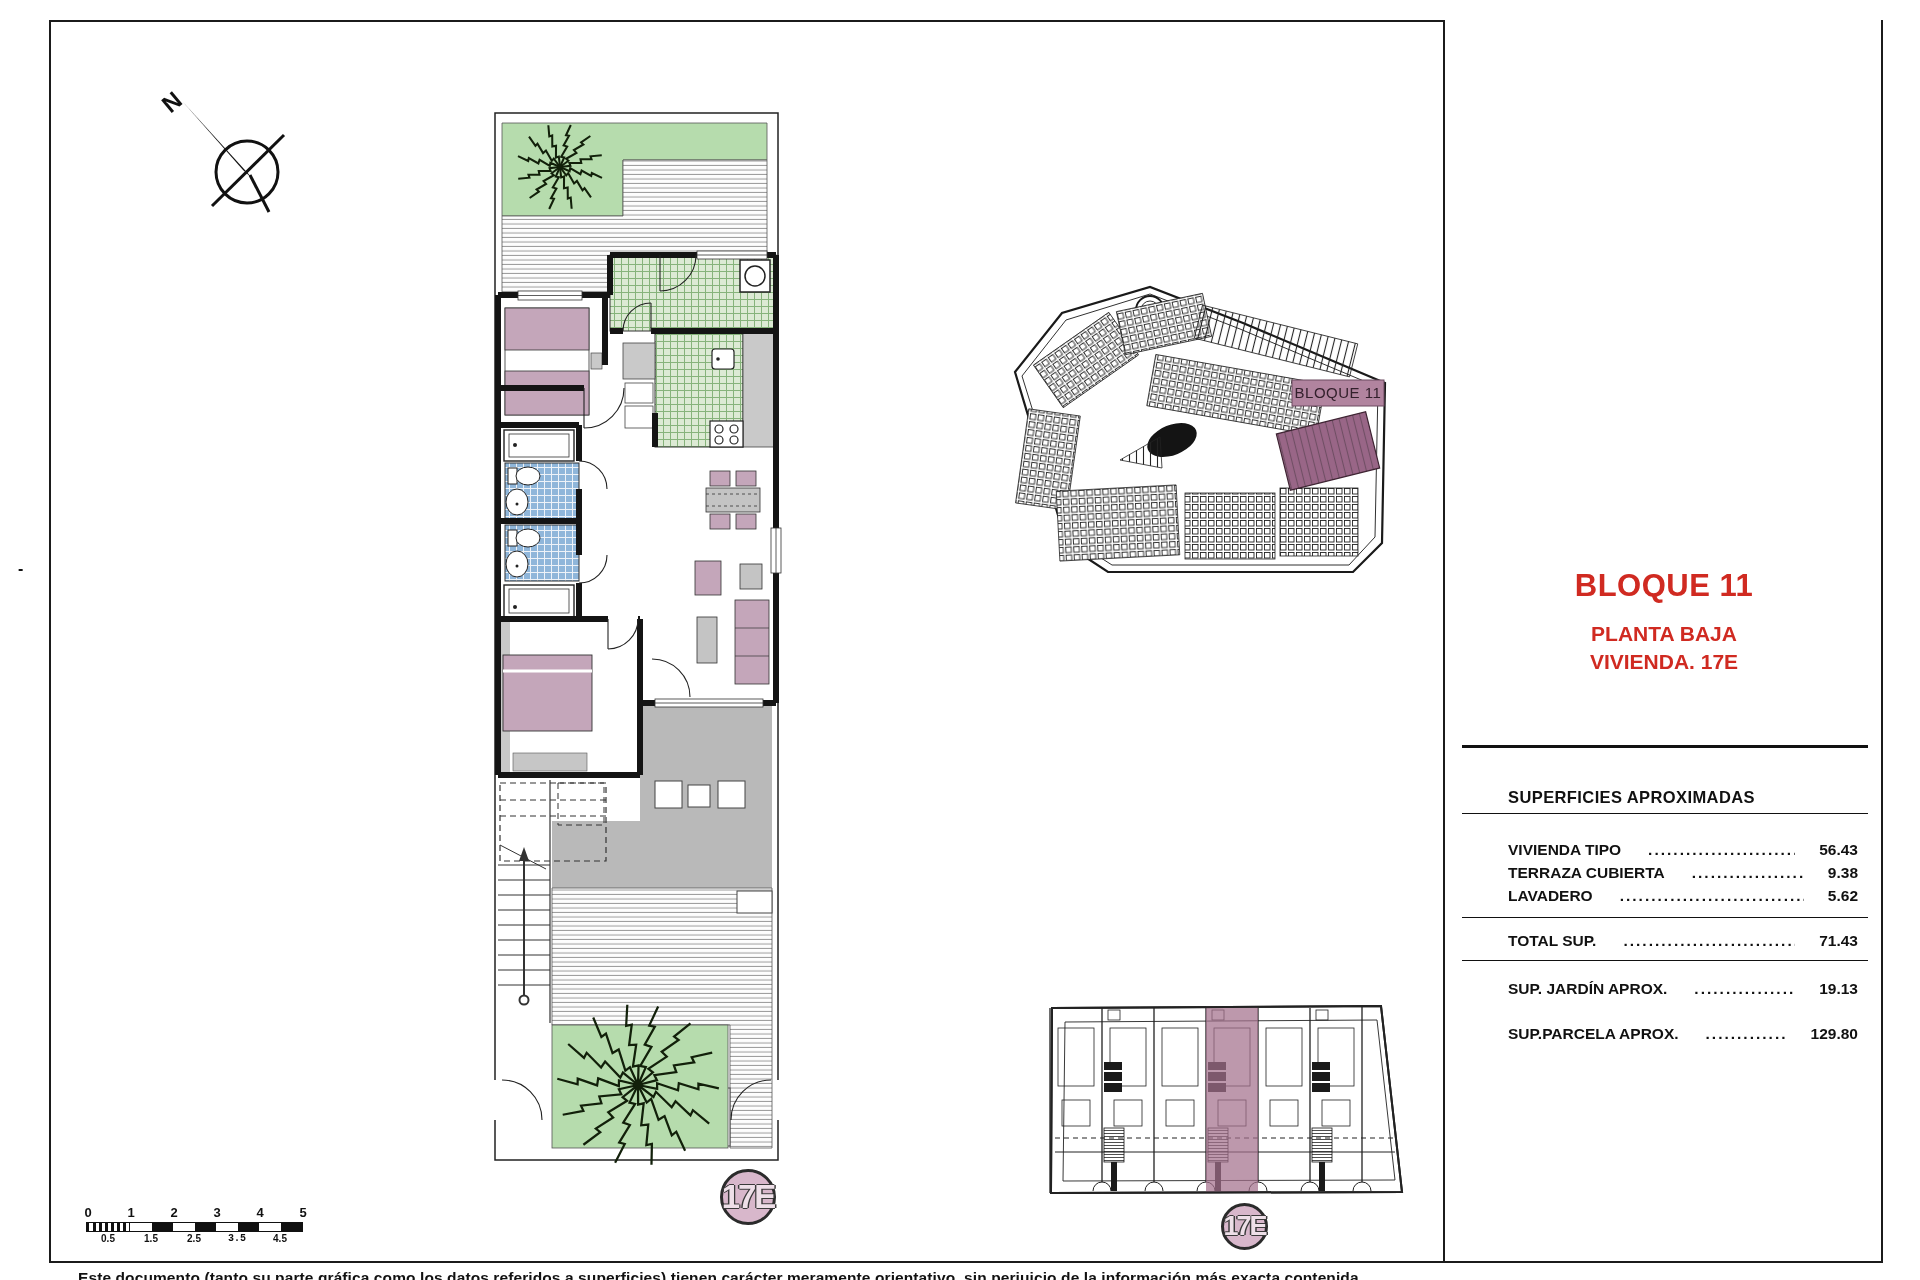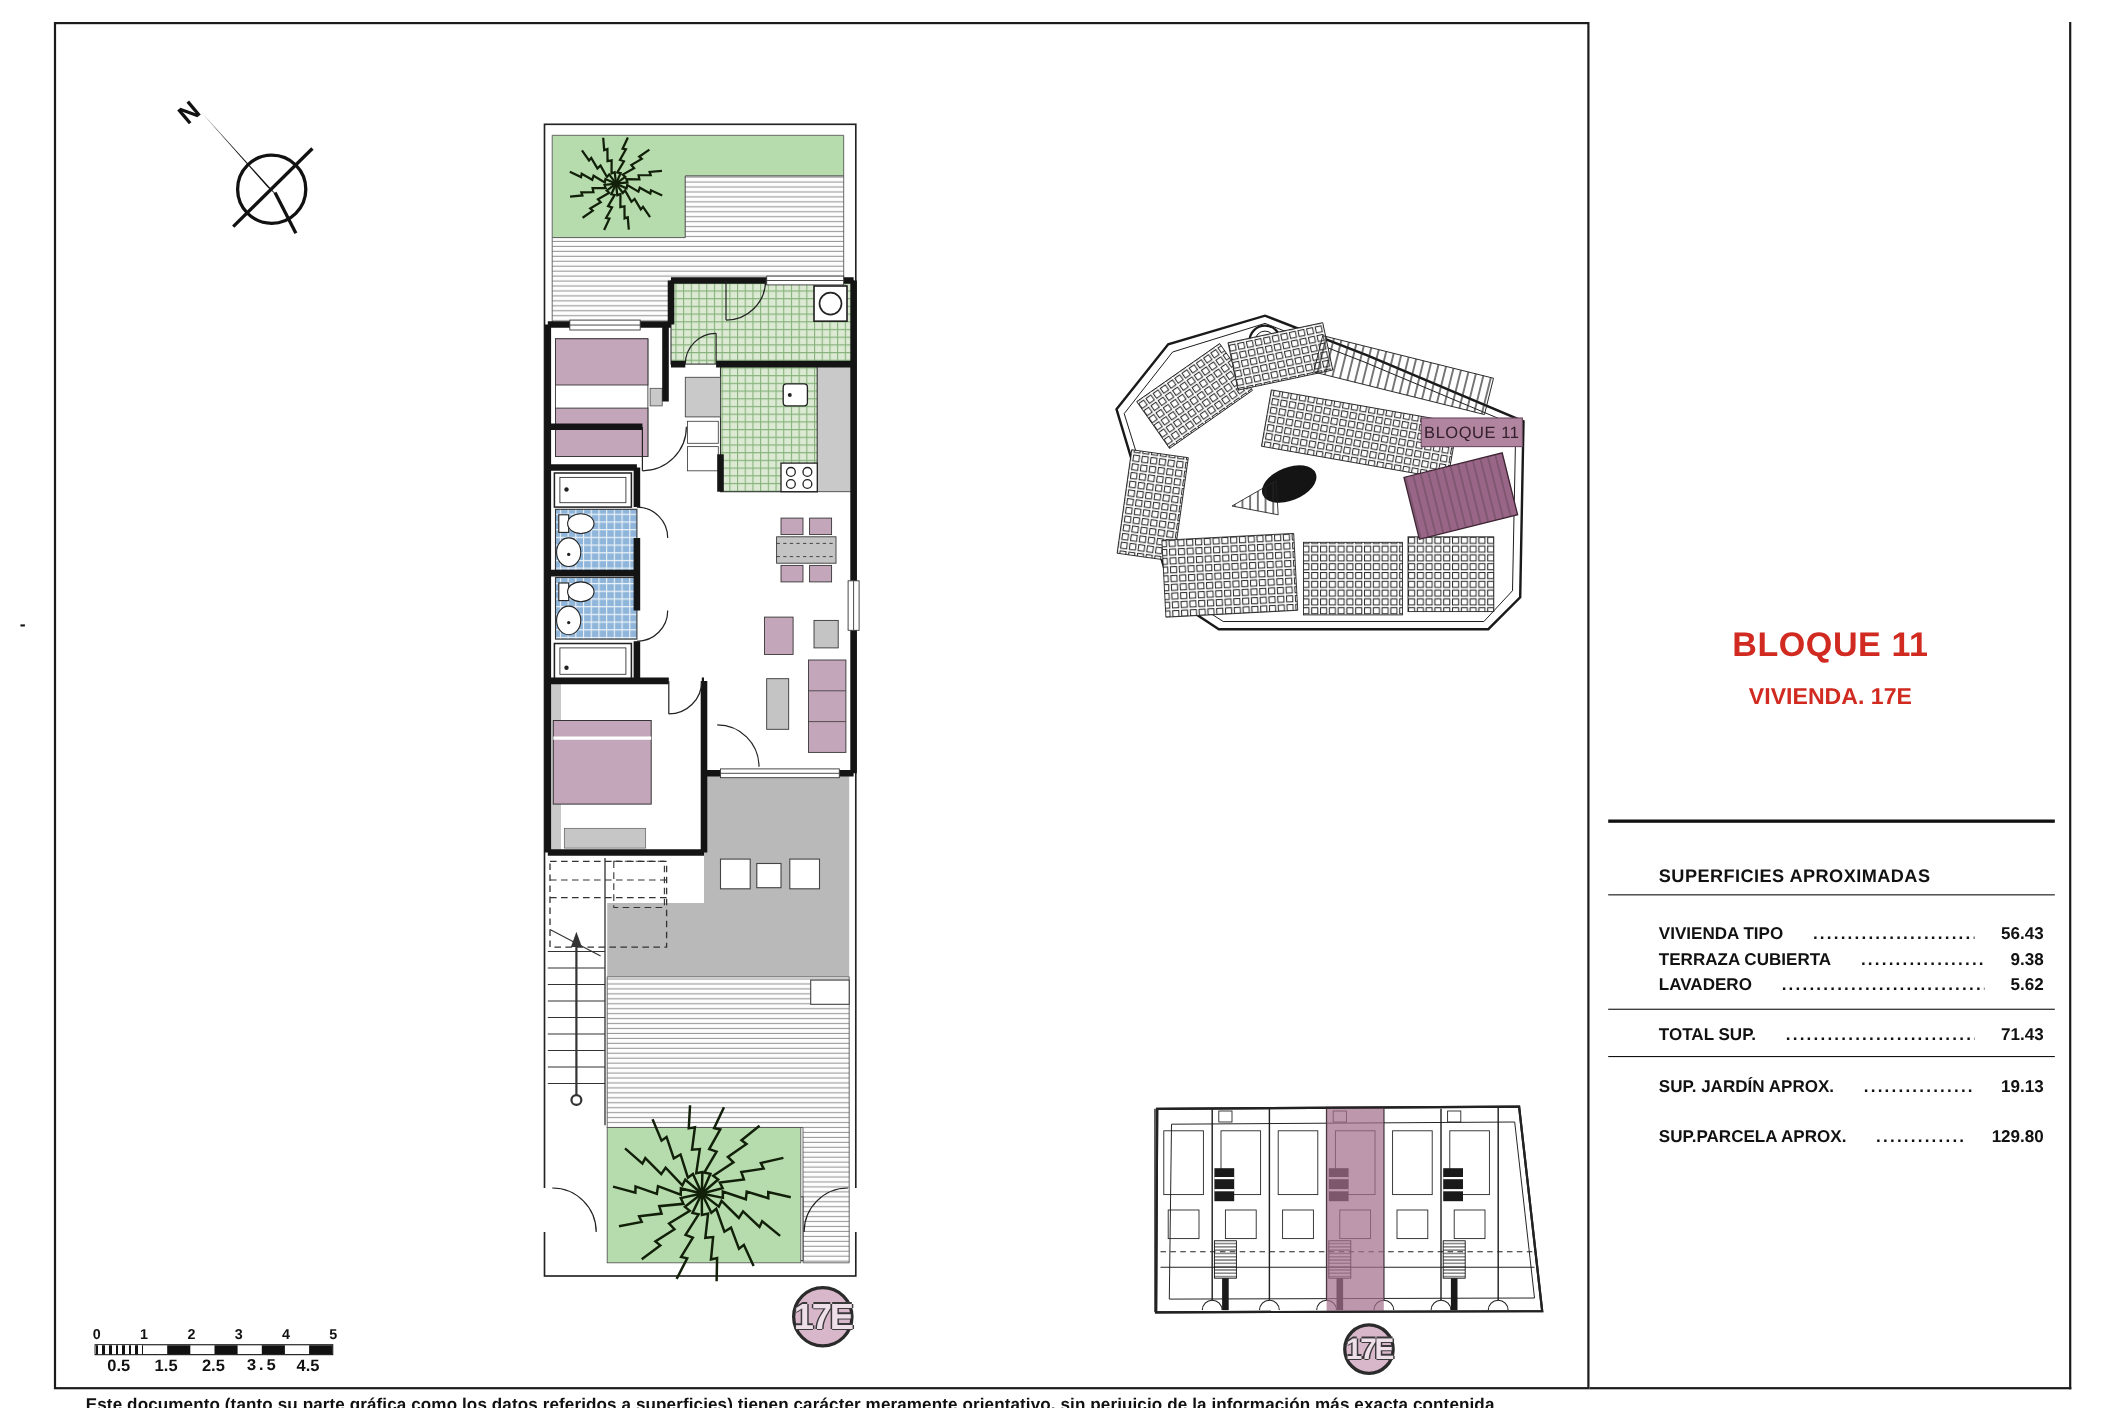--- a/index.html
+++ b/index.html
@@ -22,21 +22,21 @@
   .arow .val{white-space:nowrap;}
   .rows-main{margin-top:24px;}
   .badge{position:absolute;border-radius:50%;background:#d8b7cb;border:3px solid #2b2b2b;box-sizing:border-box;
          display:flex;align-items:center;justify-content:center;font-weight:bold;color:#edddе7;
          color:#eedfe8;letter-spacing:-2px;
          text-shadow:-1.4px 0 #3a3a3a,1.4px 0 #3a3a3a,0 -1.4px #3a3a3a,0 1.4px #3a3a3a;}
   .badge-fp{left:720px;top:1169px;width:56px;height:56px;font-size:33px;}
   .badge-bp{left:1221px;top:1203px;width:47px;height:47px;font-size:27px;}
   .scalebar{left:86px;top:1205px;width:226px;height:44px;font-weight:bold;font-size:13px;}
   .scalebar .tl{position:absolute;top:0;width:18px;text-align:center;}
-  .scalebar .bl{position:absolute;top:28px;width:26px;text-align:center;font-size:15px;}
+  .scalebar .bl{position:absolute;top:28px;width:26px;text-align:center;font-size:10px;}
   .sb-bar{position:absolute;left:0;top:17px;width:215px;height:8px;border:1.5px solid #111;background:#fff;}
   .sb-seg{position:absolute;top:0;bottom:0;background:#111;}
   .sb-dash{position:absolute;top:0;bottom:0;left:0;width:43px;
            background:repeating-linear-gradient(90deg,#111 0 2.5px,#fff 2.5px 6px);}
   .disclaimer{left:78px;top:1269px;width:1600px;font-size:15.5px;font-weight:bold;white-space:nowrap;
               letter-spacing:0.1px;}
   .foldmark{left:18px;top:560px;font-size:16px;font-weight:bold;}
   svg{position:absolute;overflow:visible;}
   svg text{font-family:"Liberation Sans", sans-serif;}
 </style>
@@ -367,20 +367,21 @@
 
   <div class="badge badge-fp">
       <span>17E</span>
     </div>
   <div class="badge badge-bp">
       <span>17E</span>
     </div>
 
   <div class="abs title-main">BLOQUE 11</div>
   <div class="abs title-sub">
+    <div>PLANTA BAJA</div>
     <div>VIVIENDA. 17E</div>
   </div>
 
   <div class="abs areas">
     <div class="heading">SUPERFICIES APROXIMADAS</div>
     <div class="hr-thin"></div>
     <div class="rows-main">
       <div class="arow">
         <span class="lbl">VIVIENDA TIPO</span>
         <span class="leader">........................................</span>

